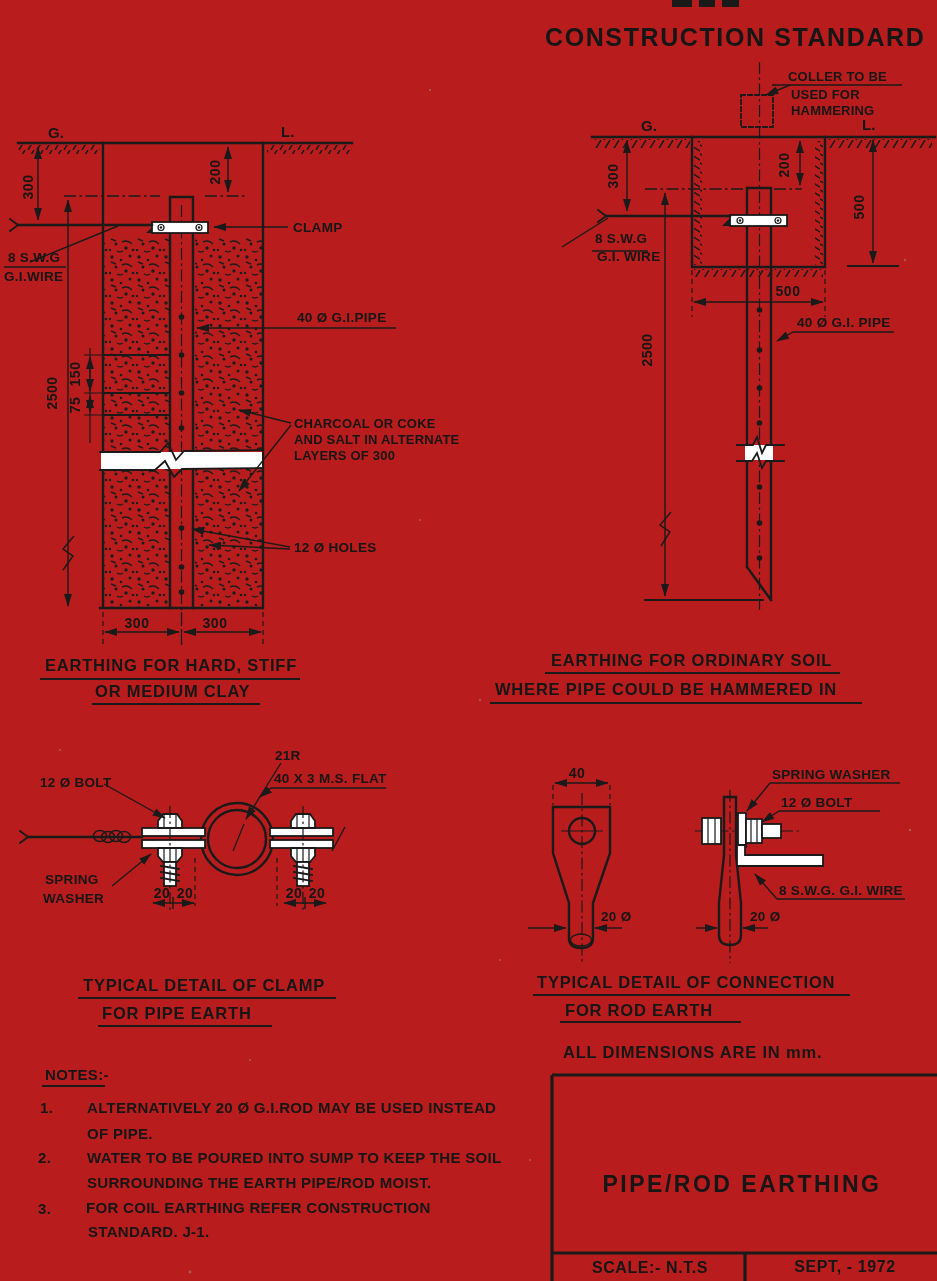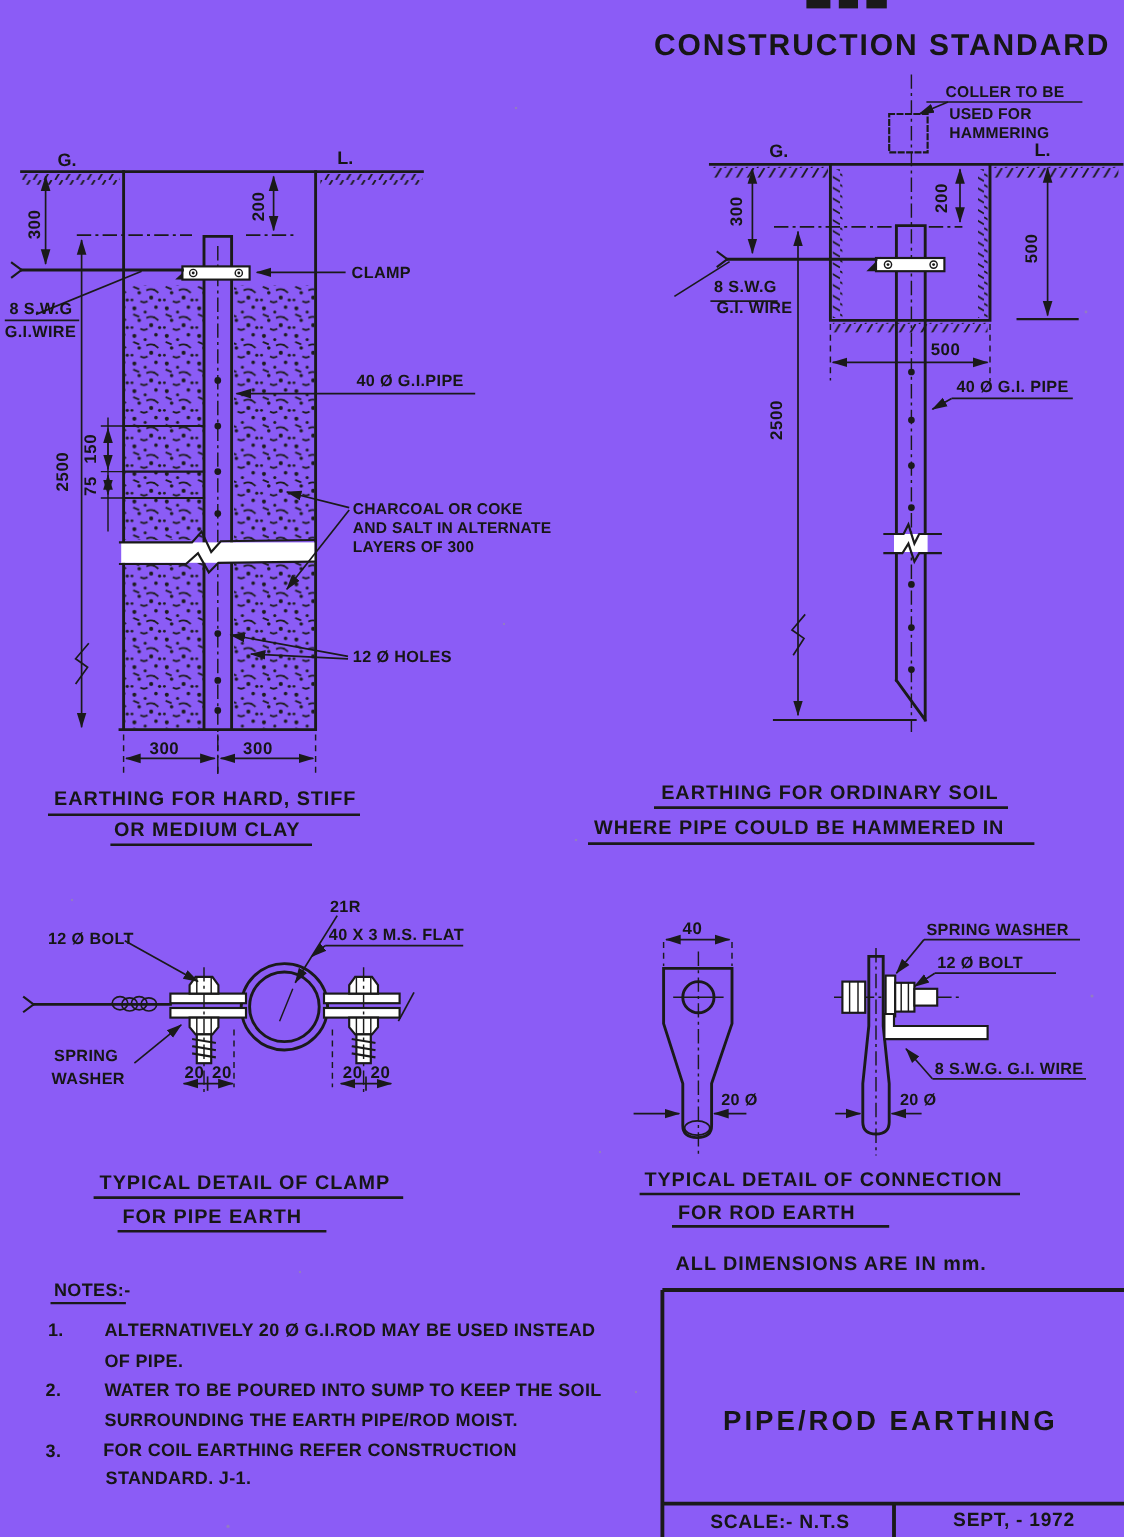--- a/index.html
+++ b/index.html
@@ -1,16 +1,16 @@
 <!DOCTYPE html>
 <html><head>
 <meta charset="utf-8">
 <style>
   html,body{margin:0;padding:0;background:#ffffff;}
-  .page{position:relative;width:937px;height:1281px;background:#8b5cf6;overflow:hidden;}
+  .page{position:relative;width:937px;height:1281px;background:#b91c1c;overflow:hidden;}
   svg{position:absolute;left:0;top:0;}
   text{fill:#161616;}
   .lbl{font:700 13.5px "Liberation Sans",sans-serif;letter-spacing:.3px;}
   .lbs{font:700 13px "Liberation Sans",sans-serif;letter-spacing:.2px;}
   .dim{font:700 14px "Liberation Sans",sans-serif;letter-spacing:.5px;}
   .gl{font:700 15px "Liberation Sans",sans-serif;}
   .cap{font:700 16.5px "Liberation Sans",sans-serif;letter-spacing:.8px;}
   .hdr{font:700 25px "Liberation Sans",sans-serif;letter-spacing:1.6px;}
   .note{font:700 15px "Liberation Sans",sans-serif;letter-spacing:.3px;}
   .tbt{font:700 23px "Liberation Sans",sans-serif;letter-spacing:2.5px;}

